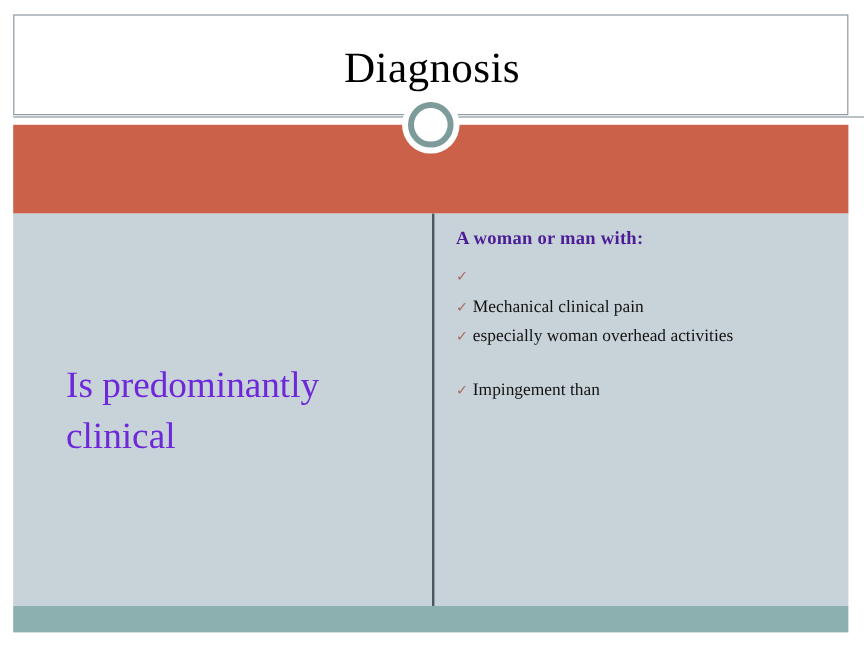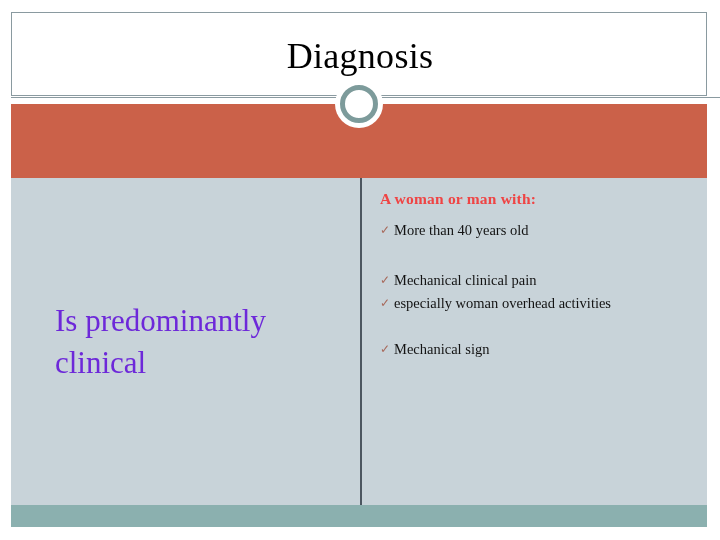--- a/index.html
+++ b/index.html
@@ -131,21 +131,21 @@
   #right-col {
     position: absolute;
     left: 380px;
     top: 190px;
     width: 300px;
   }
   #right-heading {
     font-family: "Liberation Serif", "DejaVu Serif", serif;
     font-weight: bold;
     font-size: 15.5px;
-    color: #ef4444;
+    color: #4c1d95;
     margin: 0 0 12px 0;
     letter-spacing: 0.2px;
     white-space: nowrap;
   }
   ul.bullets {
     list-style: none;
     margin: 0;
     padding: 0;
   }
   ul.bullets li {
@@ -206,21 +206,20 @@
   <div id="left-col">
     <div id="left-col-text">Is predominantly clinical</div>
   </div>
 
   <div id="right-col">
     <div id="right-heading">A woman or man with:</div>
 
     <ul class="bullets">
       <li>
         <span class="tick">✓</span>
-        <span>More than 40 years old</span>
       </li>
     </ul>
 
     <div class="spacer-block"></div>
 
     <ul class="bullets">
       <li>
         <span class="tick">✓</span>
         <span>Mechanical clinical pain</span>
       </li>
@@ -228,20 +227,20 @@
         <span class="tick">✓</span>
         <span>especially woman overhead activities</span>
       </li>
     </ul>
 
     <div class="spacer-block-sm"></div>
 
     <ul class="bullets">
       <li>
         <span class="tick">✓</span>
-        <span>Mechanical sign</span>
+        <span>Impingement than</span>
       </li>
     </ul>
   </div>
 
   <div id="bottom-bar"></div>
 
 </div>
 
 </body></html>

